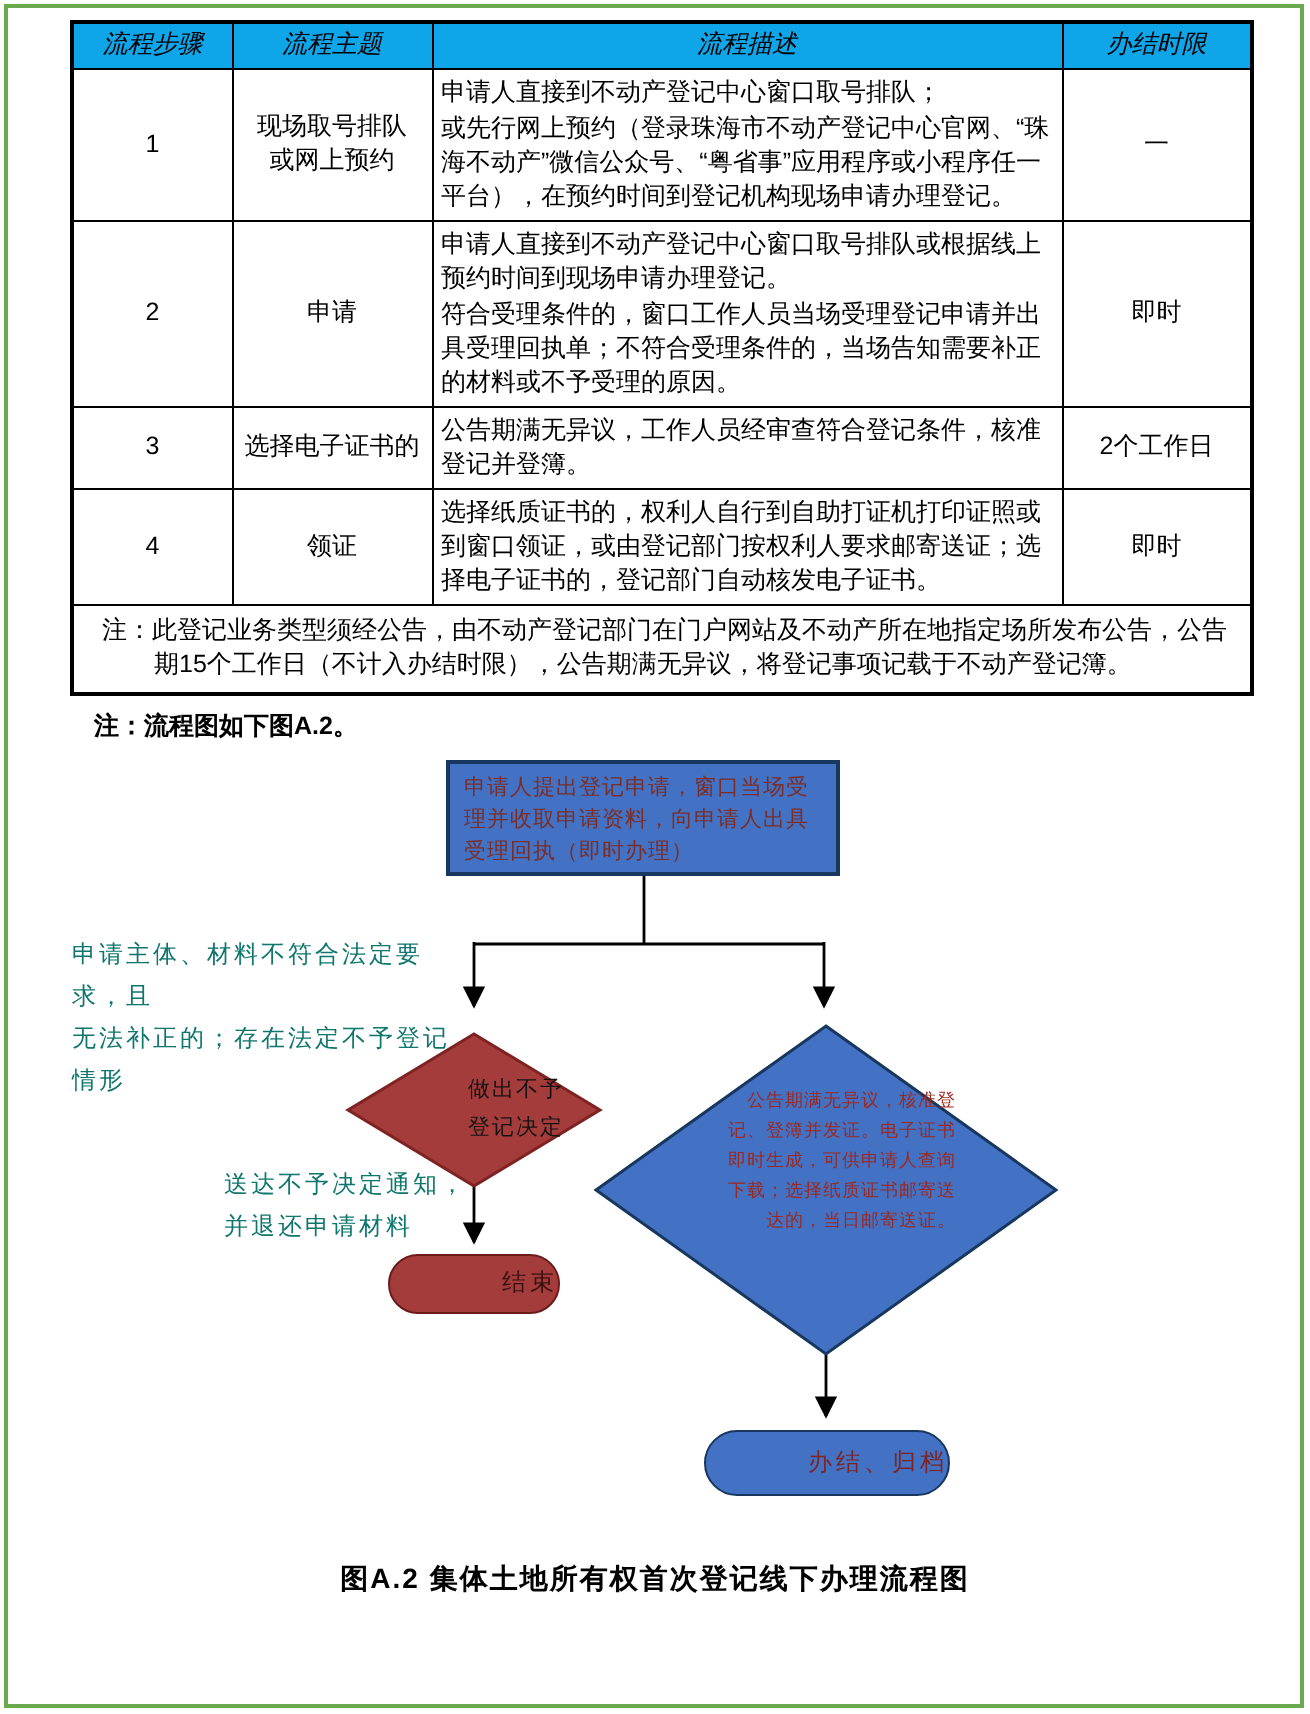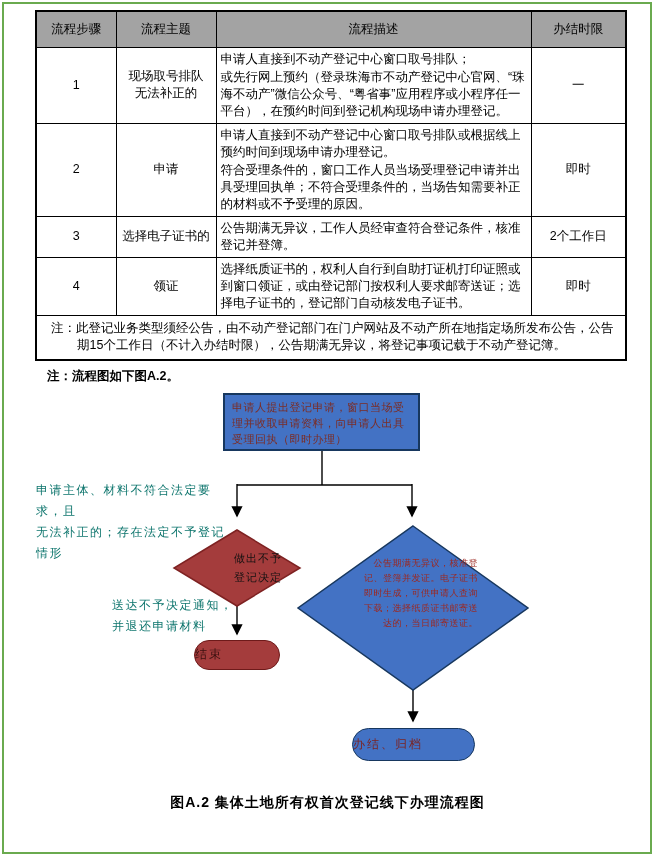--- a/index.html
+++ b/index.html
@@ -5,21 +5,21 @@
   * { box-sizing: border-box; margin: 0; padding: 0; }
   html,body { width: 655px; height: 857px; background:#fff; overflow:hidden;
     font-family:"Liberation Sans", sans-serif; color:#000; position:relative; }
   .page-frame { position:absolute; left:2px; top:2px; right:3px; bottom:3px;
     border:2px solid #6aaa4f; pointer-events:none; }
 
   
   table.process { border-collapse:collapse; width:590px; margin:10px 30px 0 35px;
     border:2px solid #000; font-size:12.5px; table-layout:fixed; }
   table.process th, table.process td { border:1px solid #000; vertical-align:middle; }
-  table.process th { background:#a3a3a3; font-weight:normal; height:36px; text-align:center; }
+  table.process th { background:#0ea5e9; font-weight:normal; height:23px; text-align:center;font-style:italic; }
   col.c-step  { width:80px; }
   col.c-topic { width:100px; }
   col.c-desc  { width:315px; }
   col.c-limit { width:95px; }
   td.step, td.topic, td.limit { text-align:center; line-height:17px; }
   td.topic { white-space:pre-line; }
   td.desc { padding:2px 4px; line-height:17px; text-align:left; }
   td.desc p { margin:1px 0; }
   td.note-cell { padding:4px 6px 5px 40px; text-indent:-26px; line-height:17px; }
 
@@ -31,21 +31,21 @@
   .flow-label { position:absolute; color:#0f766e; font-size:12px; letter-spacing:1.5px;
     line-height:21px; white-space:pre-line; }
   .start-box { position:absolute; left:223px; top:5px; width:197px; height:58px;
     background:#4372c4; border:2px solid #17375e; color:#7b2d26;
     font-size:11px; line-height:16px; letter-spacing:0.5px; padding:4px 3px 4px 7px; }
   .diamond-label { position:absolute; text-align:right; white-space:pre-line; }
   .reject-label { left:192px; top:161px; width:90px; font-size:11px; line-height:19px;
     color:#161212; letter-spacing:1px; }
   .approve-label { left:348px; top:168px; width:130px; font-size:9px; line-height:15px;
     color:#9c2820; letter-spacing:0.5px; }
-  .terminal { position:absolute; text-align:left; letter-spacing:2px; font-size:12px; }
+  .terminal { position:absolute; text-align:right; letter-spacing:2px; font-size:12px; }
   .terminal.end { left:194px; top:252px; width:86px; height:30px; line-height:27px;
     background:#a43c3c; border:1.5px solid #6e1a1a; border-radius:15px; color:#3a1110; }
   .terminal.archive { left:352px; top:340px; width:123px; height:33px; line-height:30px;
     background:#4372c4; border:1.5px solid #17375e; border-radius:17px; color:#7b2423; }
   .lbl-left  { left:36px;  top:92px;  width:200px; }
   .lbl-right { left:426px; top:95px;  width:202px; }
   .lbl-reject-note { left:112px; top:207px; width:140px; }
 
   .figure-caption { text-align:center; font-weight:bold; font-size:14px;
     letter-spacing:1px; margin-top:6px; }
@@ -67,21 +67,21 @@
       <th>流程步骤</th>
       <th>流程主题</th>
       <th>流程描述</th>
       <th>办结时限</th>
     </tr>
   </thead>
   <tbody>
     <tr>
       <td class="step">1</td>
       <td class="topic">现场取号排队
-无法补正的</td>
+或网上预约</td>
       <td class="desc">
         <p>申请人直接到不动产登记中心窗口取号排队；</p>
         <p>或先行网上预约（登录珠海市不动产登记中心官网、“珠海不动产”微信公众号、“粤省事”应用程序或小程序任一平台），在预约时间到登记机构现场申请办理登记。</p>
       </td>
       <td class="limit">一</td>
     </tr>
     <tr>
       <td class="step">2</td>
       <td class="topic">申请</td>
       <td class="desc">

